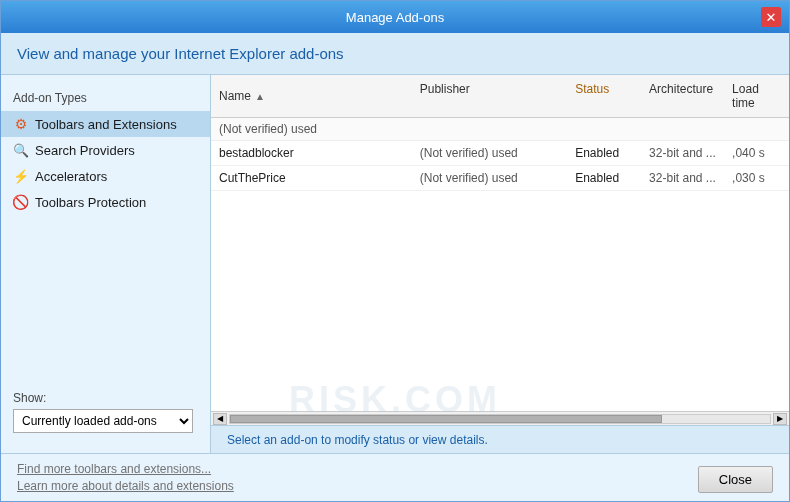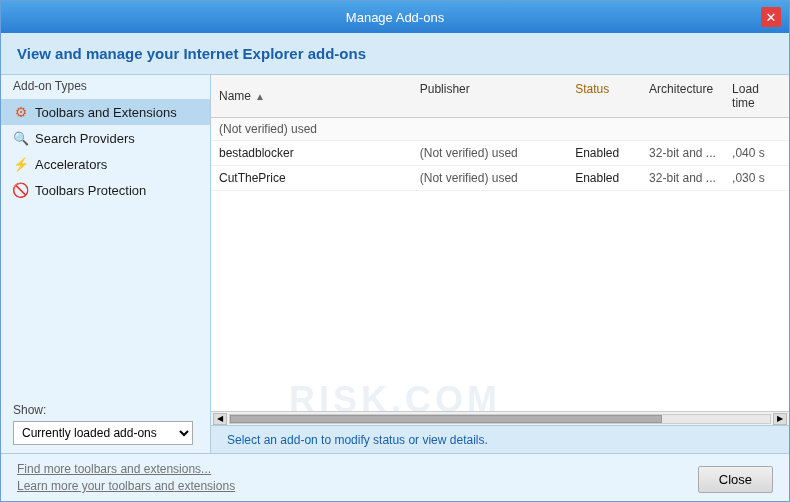--- a/index.html
+++ b/index.html
@@ -50,34 +50,34 @@
     .header-banner {
       background: #d6eaf8;
       padding: 12px 16px;
       border-bottom: 1px solid #b0cce0;
       flex-shrink: 0;
     }
 
     .header-banner-text {
       color: #1a5fa8;
       font-size: 15px;
-      font-weight: 700;
+      font-weight: 400;
     }
 
     .main-content {
       display: flex;
       flex: 1;
       overflow: hidden;
     }
 
     .sidebar {
       width: 210px;
       background: #e8f4fd;
       border-right: 1px solid #b0cce0;
-      padding: 0 0;
+      padding: 12px 0;
       flex-shrink: 0;
       display: flex;
       flex-direction: column;
     }
 
     .sidebar-section-label {
       padding: 4px 12px 6px 12px;
       font-size: 12px;
       color: #444;
       font-weight: normal;
@@ -390,18 +390,18 @@
       </div>
     </div>
 
   </div>
 
   <div class="watermark">RISK.COM</div>
 
   <div class="footer">
     <div class="footer-links">
       <span class="footer-link">Find more toolbars and extensions...</span>
-      <span class="footer-link">Learn more your toolbars and extensions</span>
+      <span class="footer-link">Learn more about details and extensions</span>
     </div>
     <button class="close-button">Close</button>
   </div>
 
 </div>
 
 </body></html>

